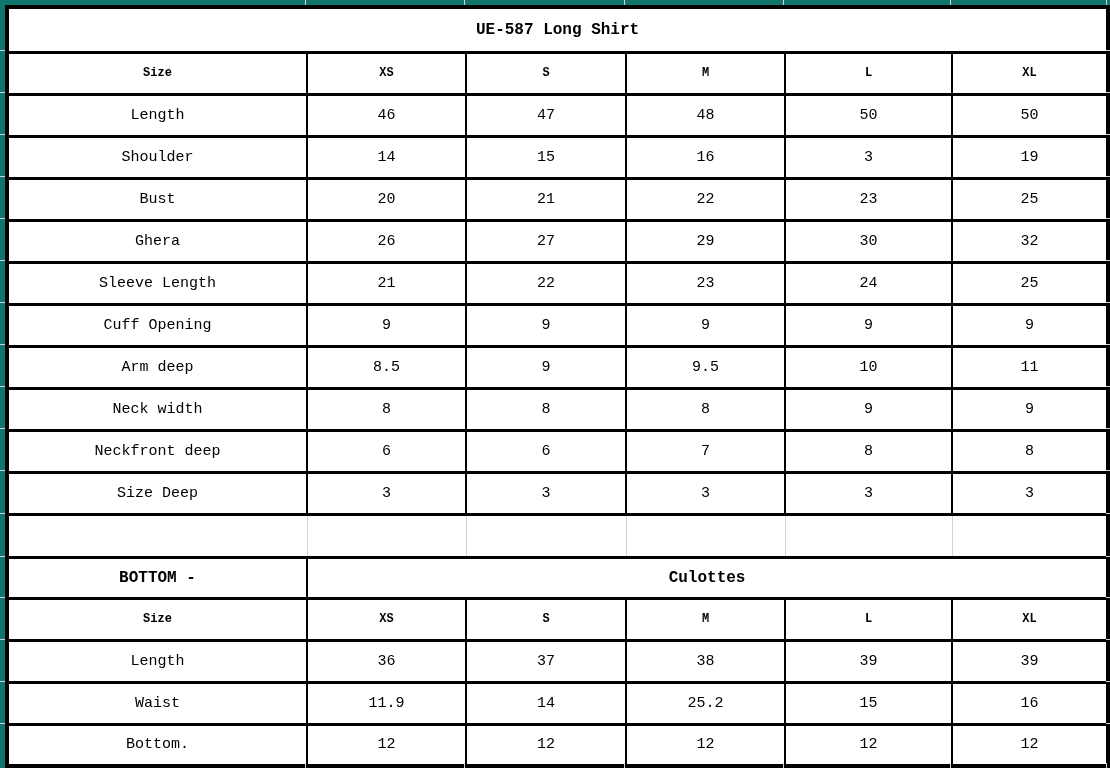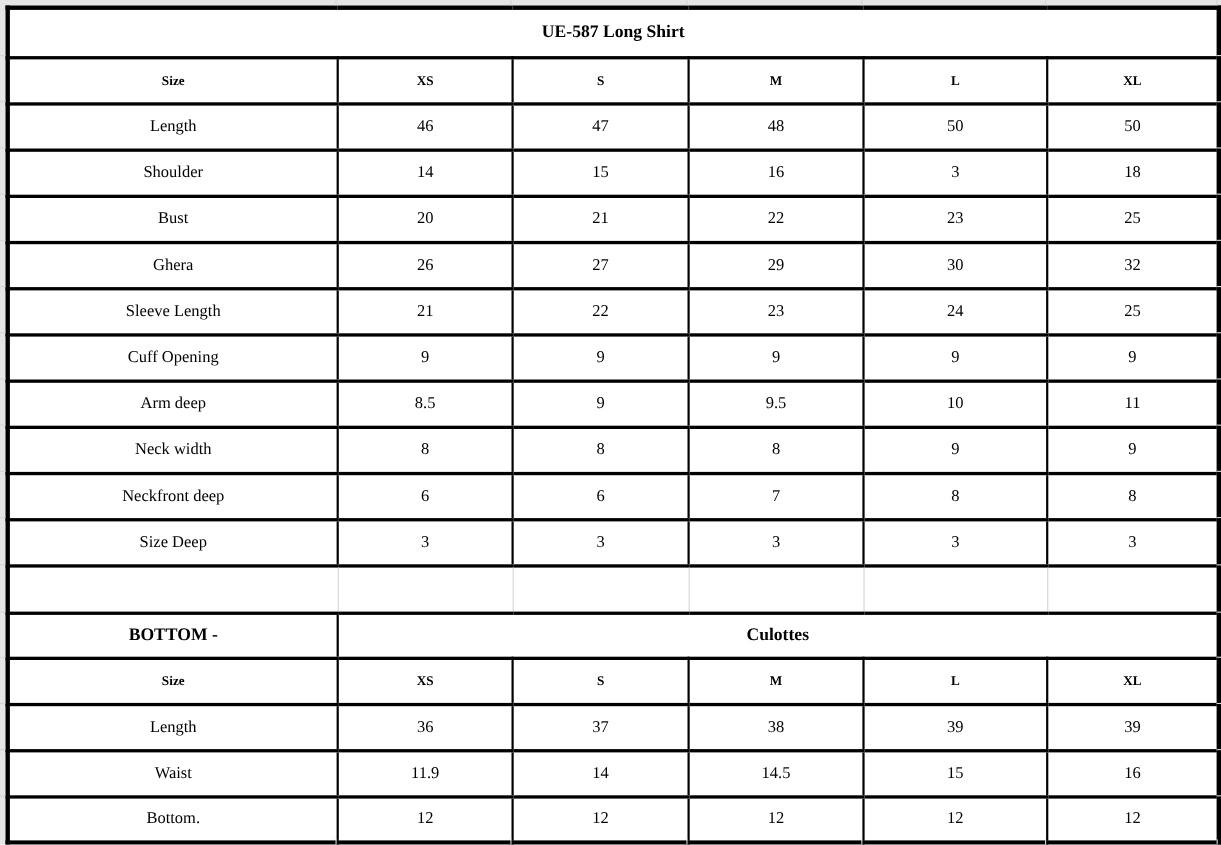--- a/index.html
+++ b/index.html
@@ -1,18 +1,18 @@
 <!DOCTYPE html>
 <html><head>
 <meta charset="utf-8">
 <style>
   html,body{margin:0;padding:0;background:#ffffff;}
   .sheet{
-    position:relative;width:1110px;height:768px;background:#e5e5e5;
-    font-family:Liberation Serif, serif;color:#000;overflow:hidden;
+    position:relative;width:1110px;height:768px;background:#0f766e;
+    font-family:Liberation Mono, monospace;color:#000;overflow:hidden;
   }
   table.grid{
     position:absolute;left:5px;top:5px;width:1101px;
     table-layout:fixed;border-collapse:collapse;background:#ffffff;
     border:4px solid #000;
   }
   table.grid td{
     border-left:2px solid #000;border-right:2px solid #000;
     border-top:3px solid #000;border-bottom:3px solid #000;
     text-align:center;vertical-align:middle;
@@ -63,21 +63,21 @@
           <td>48</td>
           <td>50</td>
           <td>50</td>
         </tr>
         <tr class="r-data">
           <td>Shoulder</td>
           <td>14</td>
           <td>15</td>
           <td>16</td>
           <td>3</td>
-          <td>18</td>
+          <td>19</td>
         </tr>
         <tr class="r-data">
           <td>Bust</td>
           <td>20</td>
           <td>21</td>
           <td>22</td>
           <td>23</td>
           <td>25</td>
         </tr>
         <tr class="r-data">
@@ -161,21 +161,21 @@
           <td>36</td>
           <td>37</td>
           <td>38</td>
           <td>39</td>
           <td>39</td>
         </tr>
         <tr class="r-data">
           <td>Waist</td>
           <td>11.9</td>
           <td>14</td>
-          <td>14.5</td>
+          <td>25.2</td>
           <td>15</td>
           <td>16</td>
         </tr>
         <tr class="r-data">
           <td>Bottom.</td>
           <td>12</td>
           <td>12</td>
           <td>12</td>
           <td>12</td>
           <td>12</td>

